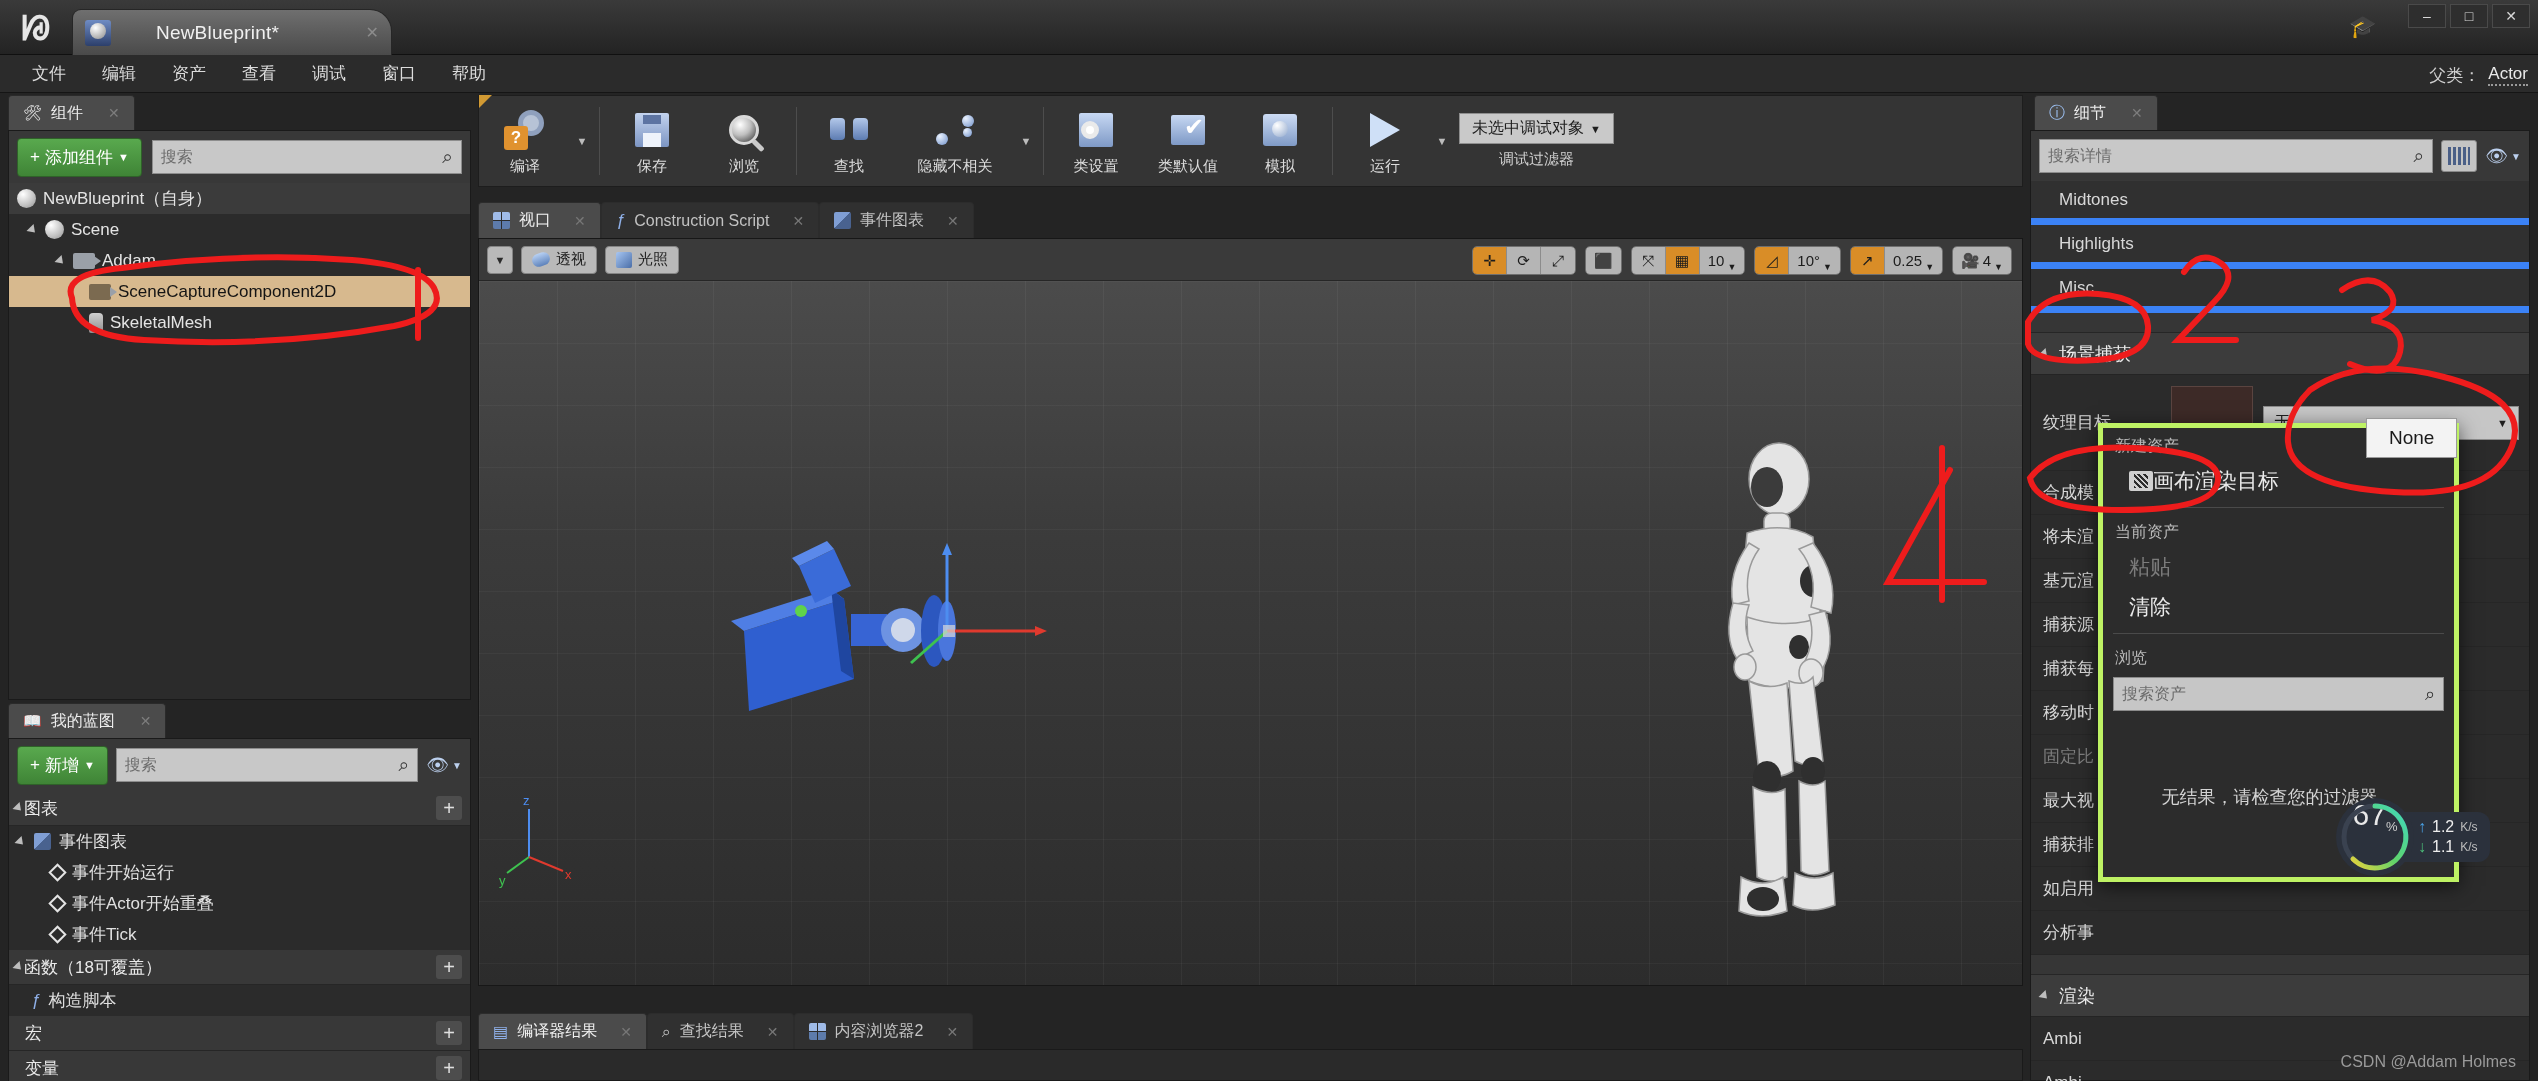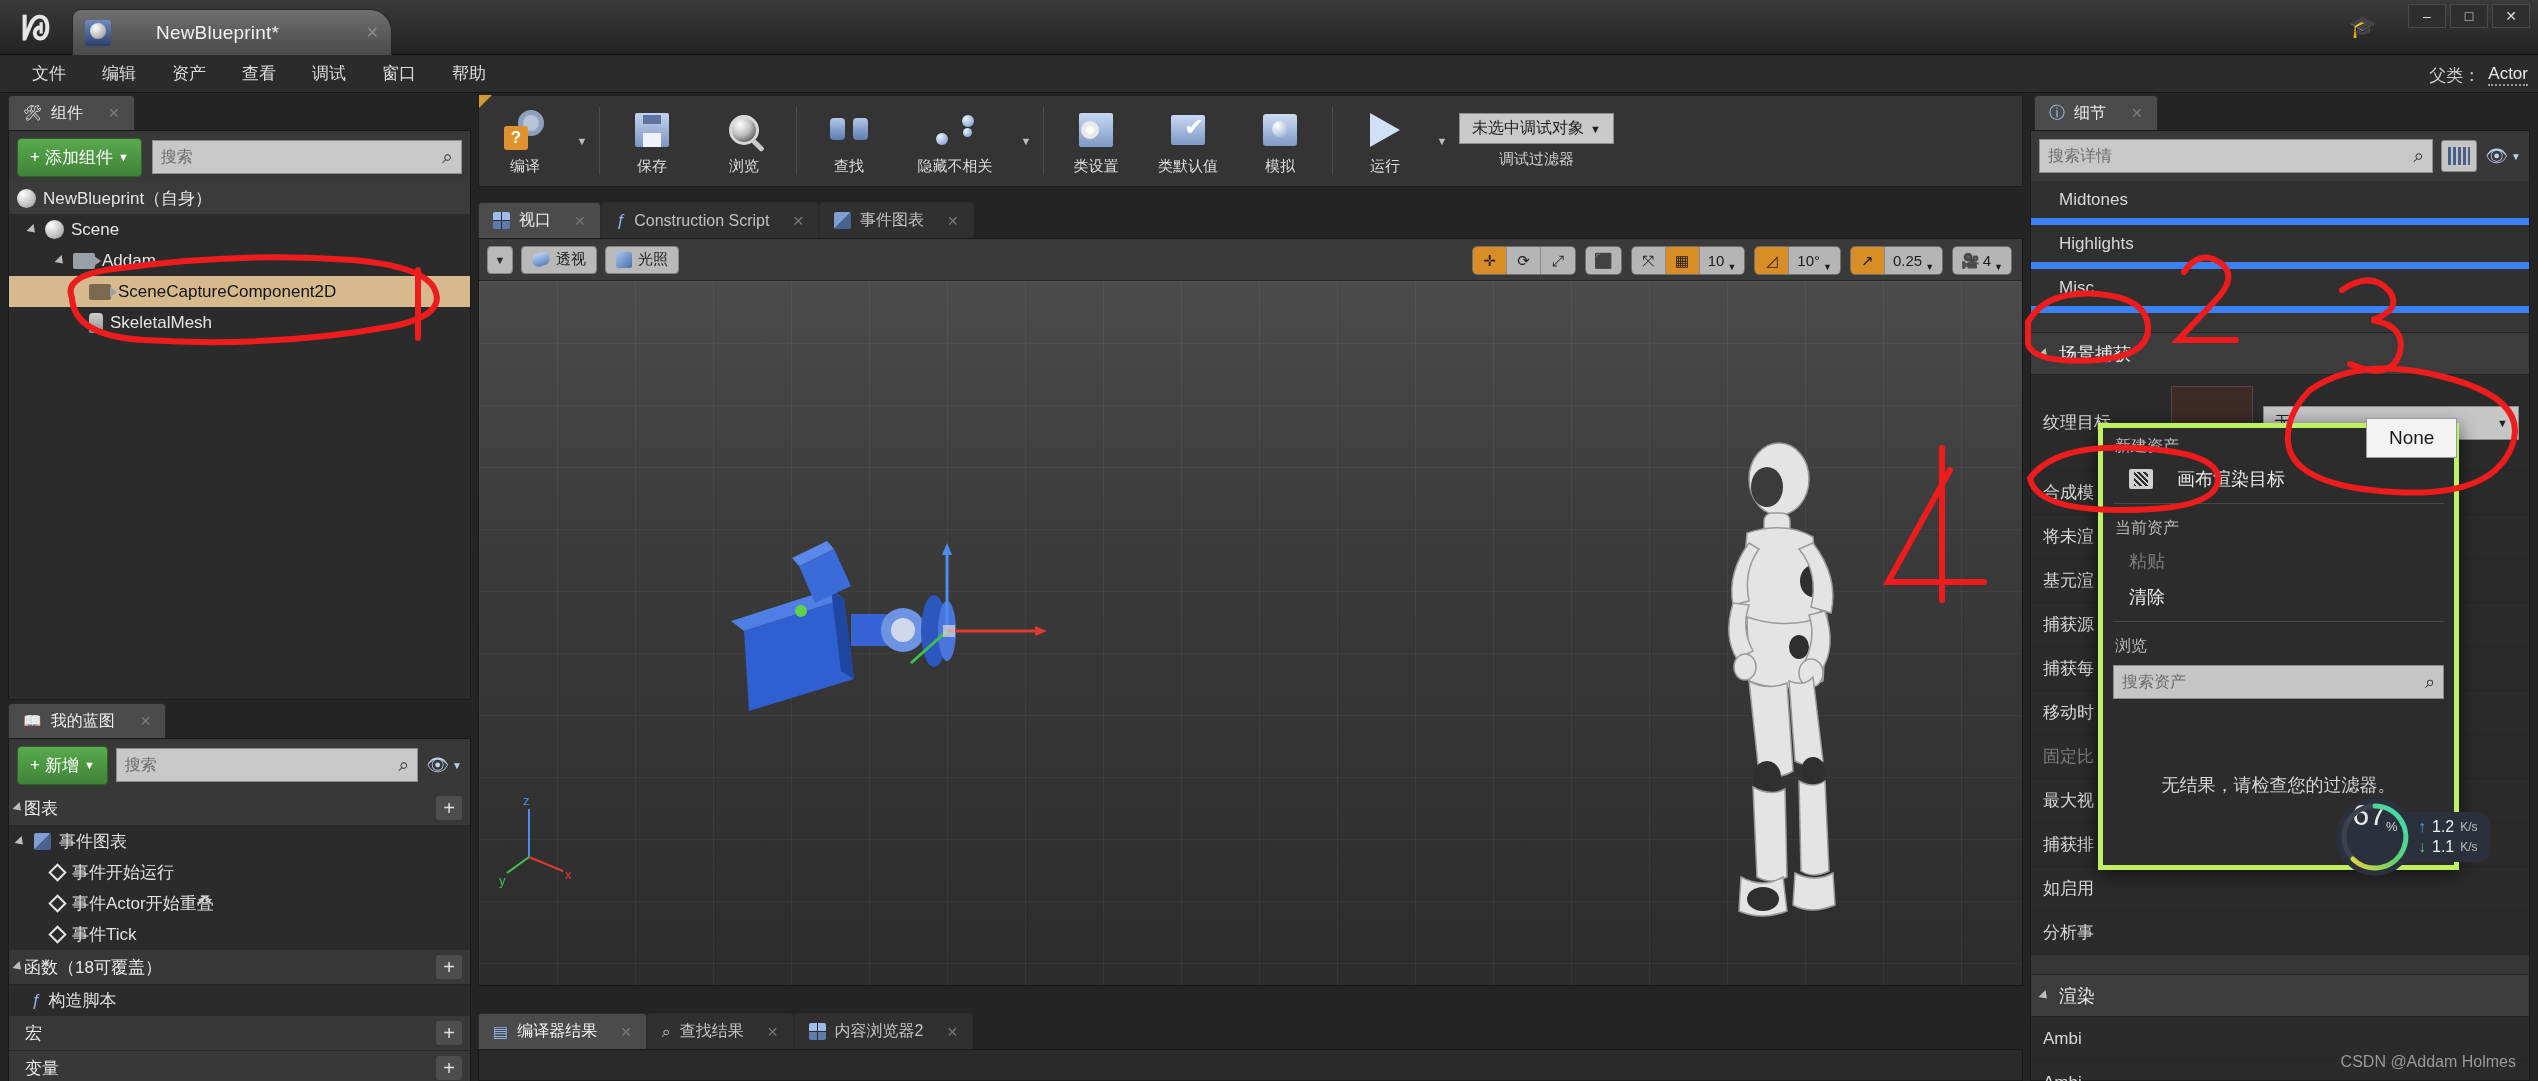--- a/index.html
+++ b/index.html
@@ -268,22 +268,22 @@
      color: #c9c9c9; font-size: 14px; display: flex; align-items: flex-end; justify-content: center; padding-bottom: 4px; }
   .none-combo { height: 34px; background: #c6c6c6; border: 1px solid #8b8b8b; color: #1e1e1e;
      font-size: 17px; display: flex; align-items: center; padding: 0 10px; }
 
   
   .ctx-menu {
     position: absolute; left: 2098px; top: 423px; width: 361px; background: #2c2c2c;
     border: 5px solid #bef264; box-shadow: 0 4px 18px rgba(0,0,0,.6); z-index: 40;
   }
   .ctx-head { font-size: 16px; color: #b9b9b9; padding: 8px 12px 4px 12px; }
-  .ctx-item { display: flex; align-items: center; gap: 24px; padding: 6px 12px 6px 26px;
-      font-size: 18px; color: #eaeaea; }
+  .ctx-item { display: flex; align-items: center; gap: 0; padding: 6px 12px 6px 26px;
+      font-size: 21px; color: #eaeaea; }
   .ctx-item.dim { color: #7c7c7c; }
   .ctx-ico { width: 24px; height: 20px; background: #cfcfcf; border-radius: 2px; position: relative; }
   .ctx-ico:after { content:""; position:absolute; left:5px; top:3px; width:14px; height:14px;
      background: repeating-linear-gradient(45deg,#2c2c2c 0 2px, #cfcfcf 2px 4px); }
   .ctx-div { height: 1px; background: #4a4a4a; margin: 6px 10px; }
   .ctx-search { margin: 4px 10px 10px 10px; height: 34px; background: #c6c6c6; border: 1px solid #8b8b8b;
      display: flex; align-items: center; padding: 0 8px; color: #6d6d6d; font-size: 16px; }
   .ctx-search .mag { margin-left: auto; color: #2e2e2e; font-size: 18px; }
   .ctx-pad { height: 52px; }
   .tooltip-none {

